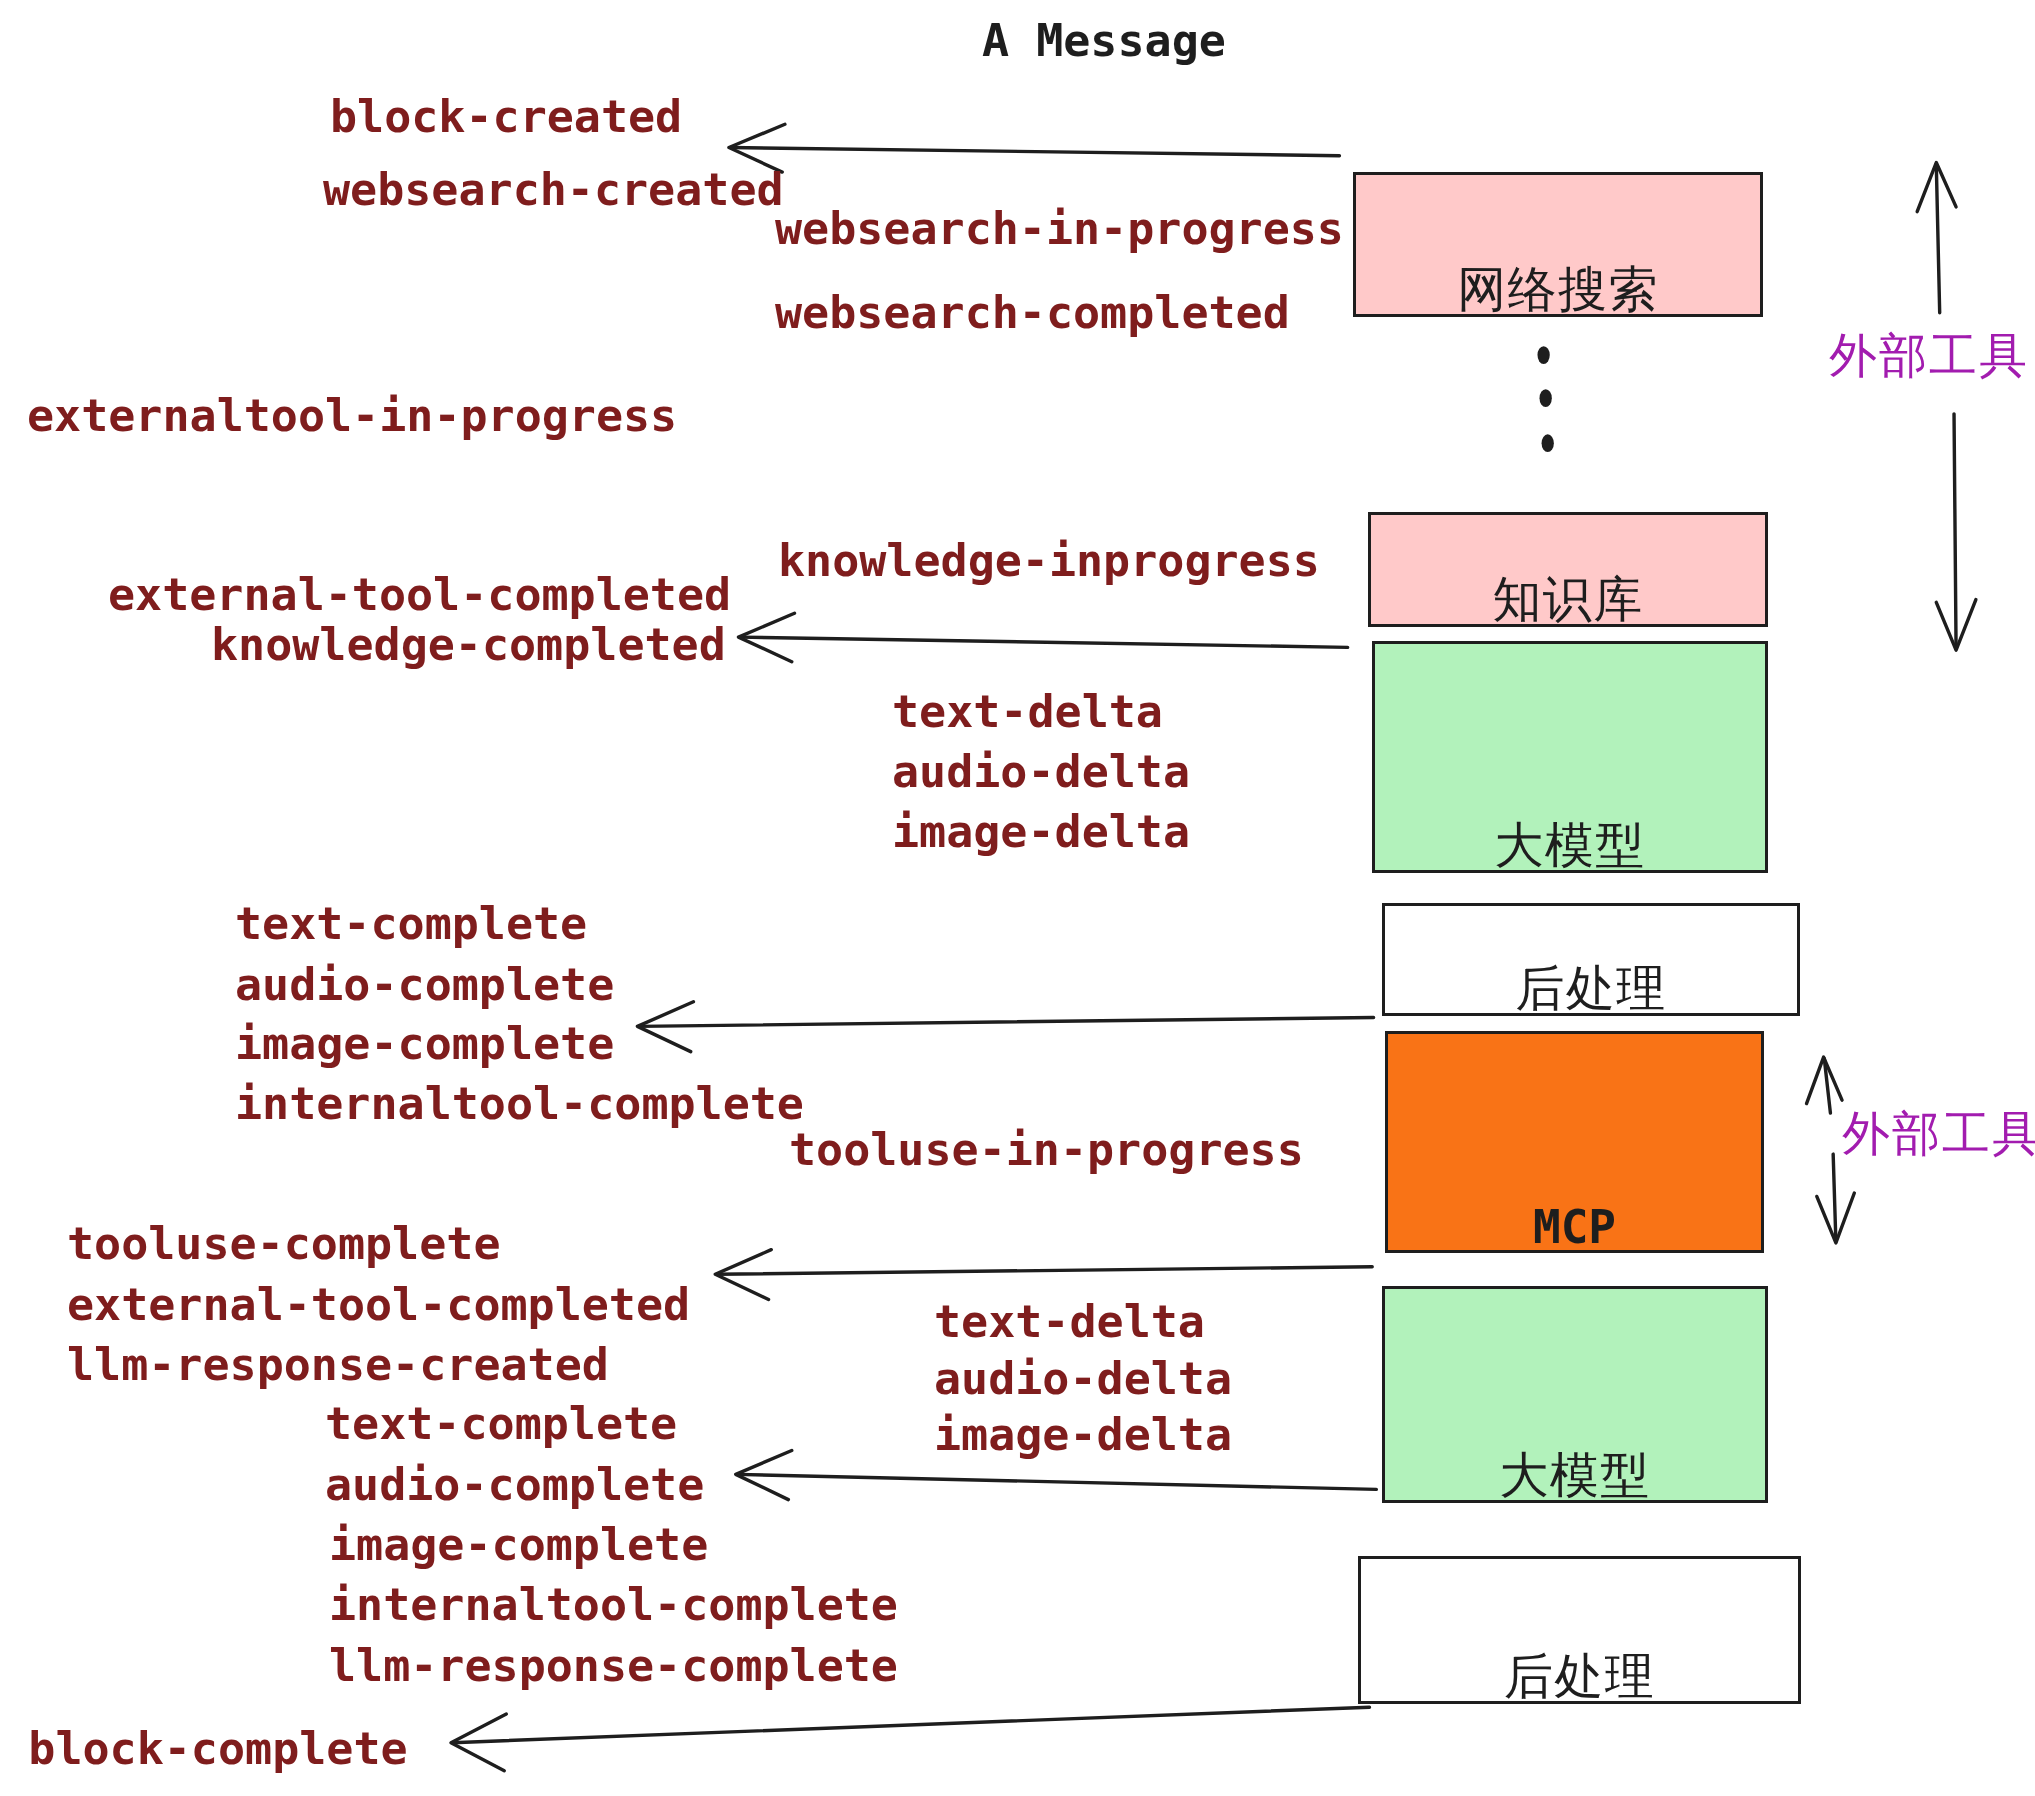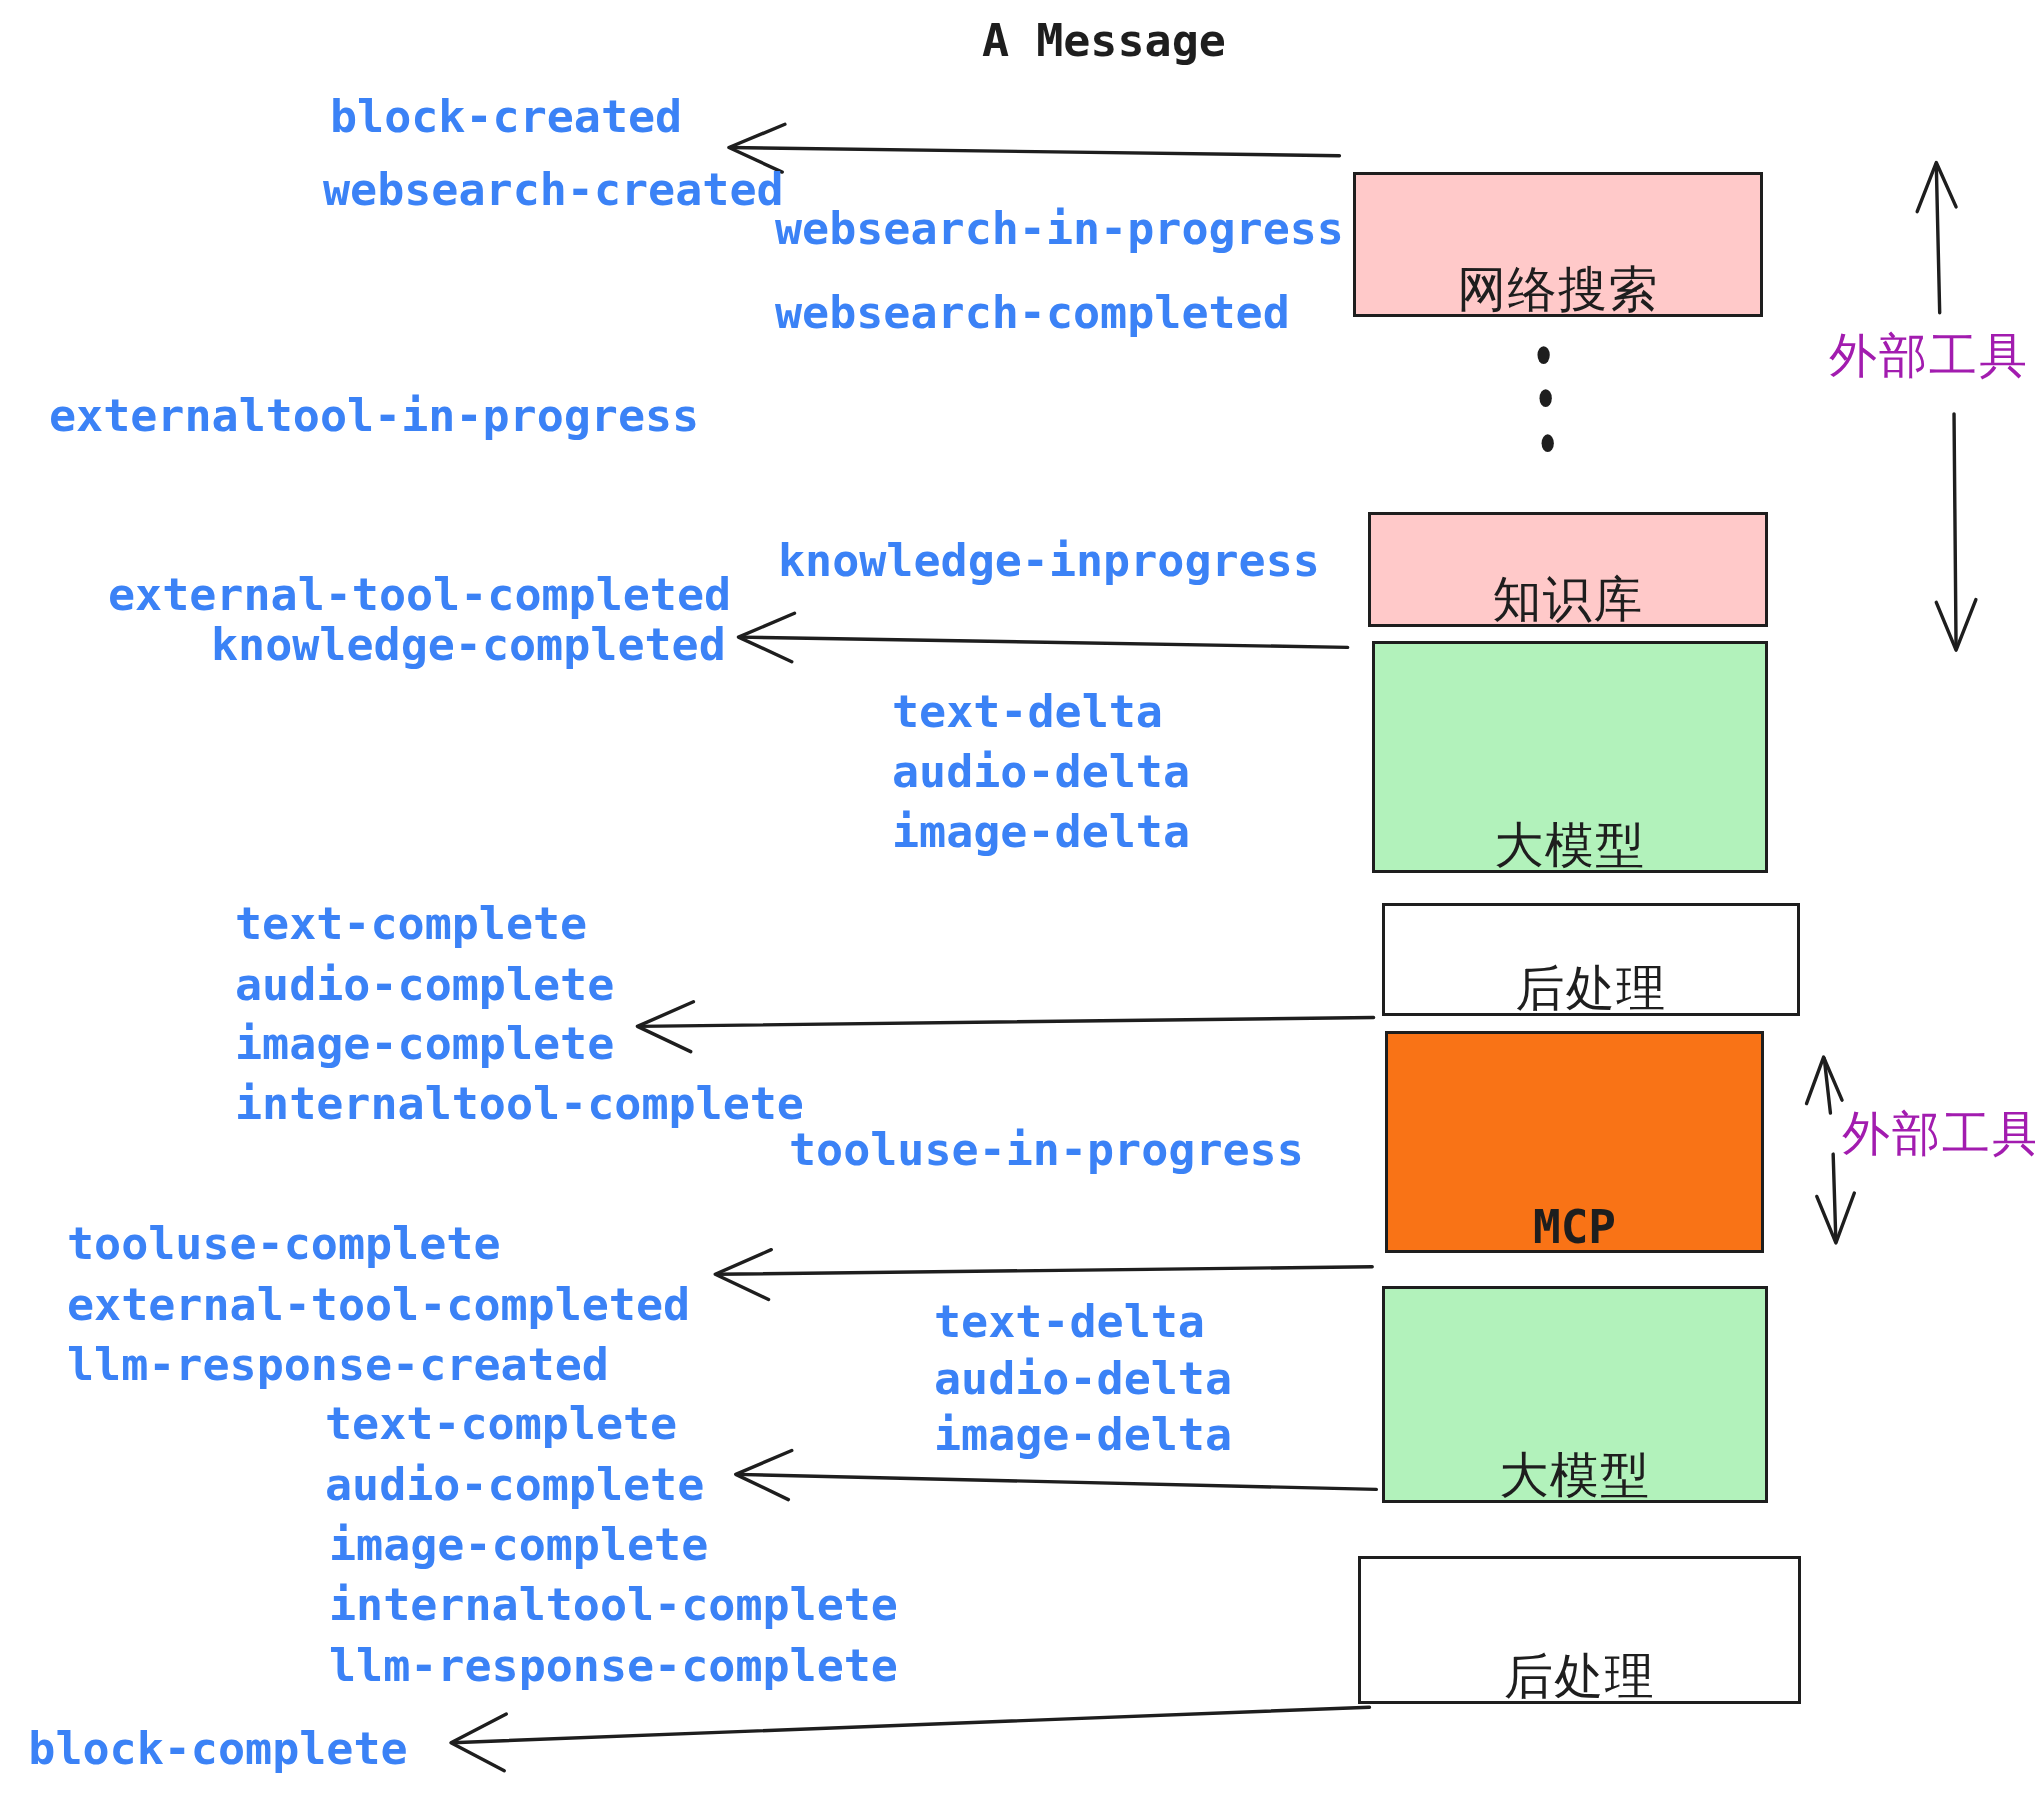--- a/index.html
+++ b/index.html
@@ -11,21 +11,21 @@
     background:#ffffff;
     overflow:hidden;
     font-family:"DejaVu Sans", sans-serif;
     color:#1e1e1e;
     margin-left:16px;
   }
   .ev{
     position:absolute;
     white-space:pre;
     font:700 45px/1 "DejaVu Sans Mono","Liberation Mono",monospace;
-    color:#3b82f6;
+    color:#7f1d1d;
   }
   .title{
     position:absolute;
     white-space:pre;
     font:700 45px/1 "DejaVu Sans Mono","Liberation Mono",monospace;
     color:#1e1e1e;
   }
   .node{
     position:absolute;
     border:3.4px solid #1e1e1e;
@@ -130,21 +130,21 @@
     <span>后处理</span>
   </div>
 
   <div class="side-label" style="left:1813px;top:331px">外部工具</div>
   <div class="side-label" style="left:1826px;top:1109px">外部工具</div>
 
   <div class="ev" style="left:314px;top:94px">block-created</div>
   <div class="ev" style="left:759px;top:206px">websearch-in-progress</div>
   <div class="ev" style="left:307px;top:167px">websearch-created</div>
   <div class="ev" style="left:759px;top:290px">websearch-completed</div>
-  <div class="ev" style="left:33px;top:393px">externaltool-in-progress</div>
+  <div class="ev" style="left:11px;top:393px">externaltool-in-progress</div>
   <div class="ev" style="left:762px;top:538px">knowledge-inprogress</div>
   <div class="ev" style="left:92px;top:572px">external-tool-completed</div>
   <div class="ev" style="left:195px;top:622px">knowledge-completed</div>
   <div class="ev" style="left:876px;top:689px">text-delta</div>
   <div class="ev" style="left:876px;top:749px">audio-delta</div>
   <div class="ev" style="left:876px;top:809px">image-delta</div>
   <div class="ev" style="left:219px;top:901px">text-complete</div>
   <div class="ev" style="left:219px;top:962px">audio-complete</div>
   <div class="ev" style="left:219px;top:1021px">image-complete</div>
   <div class="ev" style="left:219px;top:1081px">internaltool-complete</div>

